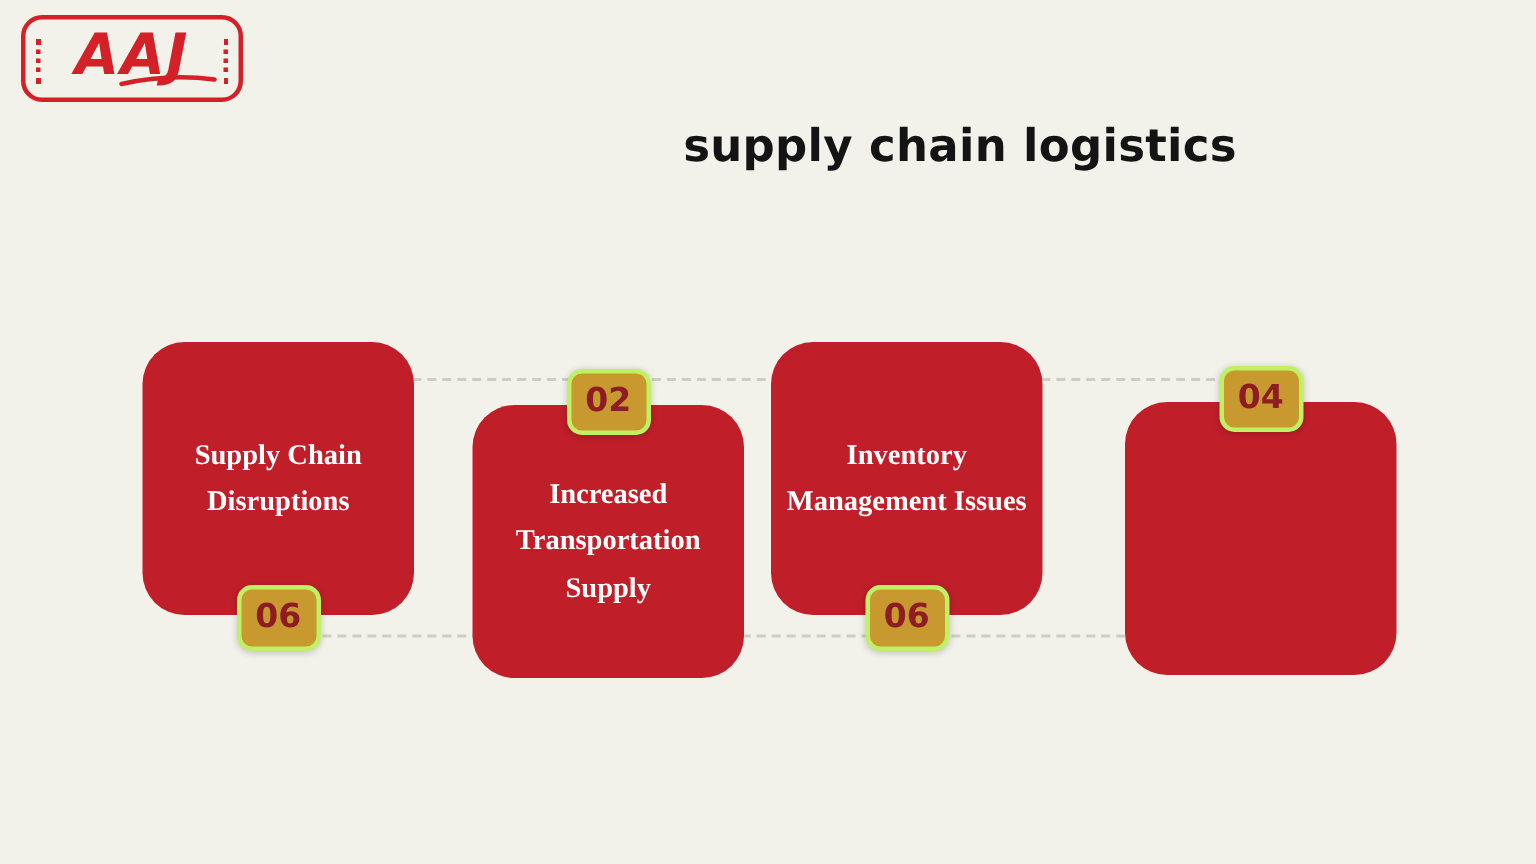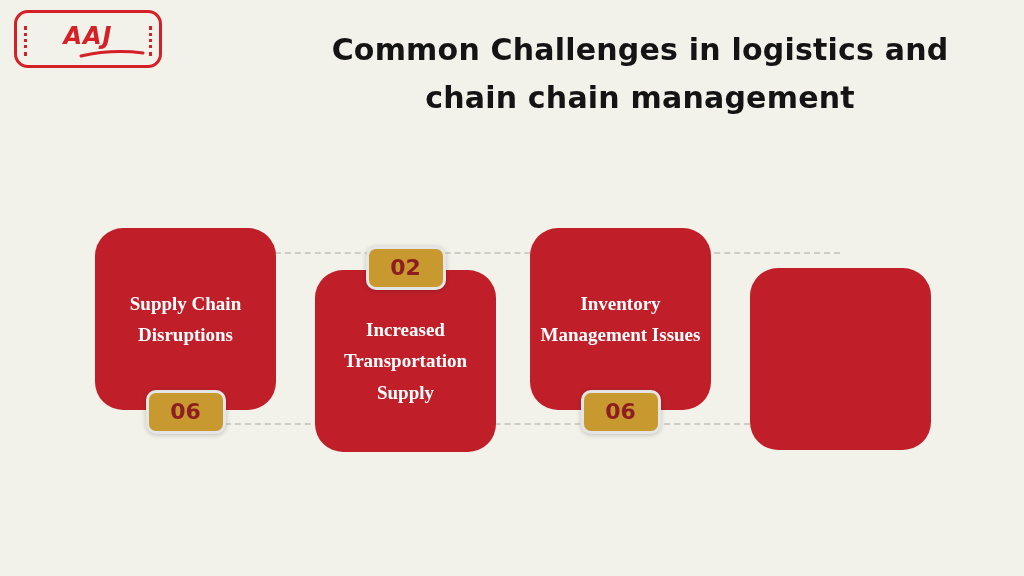--- a/index.html
+++ b/index.html
@@ -11,21 +11,21 @@
 
   
   .logo {
     position:absolute; left:14px; top:10px; width:148px; height:58px;
     border:3px solid #d42027; border-radius:14px;
     display:flex; align-items:center; justify-content:center;
     box-sizing:border-box;
   }
   .logo-text {
     color:#d42027; font-weight:bold; font-style:italic;
-    font-size:24px; line-height:1; letter-spacing:1px;
+    font-size:38px; line-height:1; letter-spacing:1px;
     font-family:"DejaVu Sans", sans-serif;
     transform:translateY(-3px);
   }
   .logo-swoosh { position:absolute; left:62px; bottom:7px; }
   .logo-dots { position:absolute; width:0; border-left:3px dotted #d42027; }
   .logo-dots.left  { left:7px;  top:13px; height:30px; }
   .logo-dots.right { right:7px; top:13px; height:30px; }
 
   
   .title {
@@ -48,28 +48,28 @@
     position:absolute; width:181px; height:182px;
     background:#c01f2a; border-radius:28px; z-index:1;
     display:flex; align-items:center; justify-content:center;
     text-align:center; color:#ffffff;
     font-family:"Liberation Serif", serif;
     font-weight:bold; font-size:19px; line-height:1.65;
   }
   .card-label { padding:0 10px; }
   .card-1 { left:95px;  top:228px; }
   .card-2 { left:315px; top:270px; }
-  .card-3 { left:530px; top:228px;align-items:center; }
+  .card-3 { left:514px; top:228px;align-items:center; }
   .card-4 { left:750px; top:268px; }
 
   
   .badge {
     position:absolute; left:50%; transform:translateX(-50%);
-    width:80px; height:44px; box-sizing:border-box;
-    background:#c8992f; border:3px solid #e5e5e5; border-radius:10px;
+    width:56px; height:44px; box-sizing:border-box;
+    background:#c8992f; border:3px solid #bef264; border-radius:10px;
     display:flex; align-items:center; justify-content:center;
     font-family:"DejaVu Sans", sans-serif;
     font-weight:bold; font-size:22px; color:#8d1c23;
     box-shadow:0 1px 5px rgba(0,0,0,0.20);
   }
   .badge.bottom { bottom:-24px; }
   .badge.top    { top:-24px; }
 </style>
 </head>
 <body>
@@ -79,22 +79,22 @@
   <div class="logo">
     <span class="logo-dots left"></span>
     <span class="logo-text">AAJ</span>
     <svg class="logo-swoosh" width="66" height="10" viewBox="0 0 66 10">
       <path d="M2 8 Q 33 1 64 5" stroke="#d42027" stroke-width="3" fill="none" stroke-linecap="round"></path>
     </svg>
     <span class="logo-dots right"></span>
   </div>
 
   <h1 class="title">
-    <span>Common Challenges in logistics and</span><br>
-    <span>chain chain management</span>
+    <br>
+    <span>supply chain logistics</span>
   </h1>
 
   <div class="connector top"></div>
   <div class="connector bottom"></div>
 
   <div class="card card-1">
     <div class="card-label">Supply Chain Disruptions</div>
     <div class="badge bottom">
       <span>06</span>
     </div>
@@ -108,15 +108,18 @@
   </div>
 
   <div class="card card-3">
     <div class="card-label">Inventory Management Issues</div>
     <div class="badge bottom">
       <span>06</span>
     </div>
   </div>
 
   <div class="card card-4">
+    <div class="badge top">
+      <span>04</span>
+    </div>
   </div>
 
 </div>
 
 </body></html>

